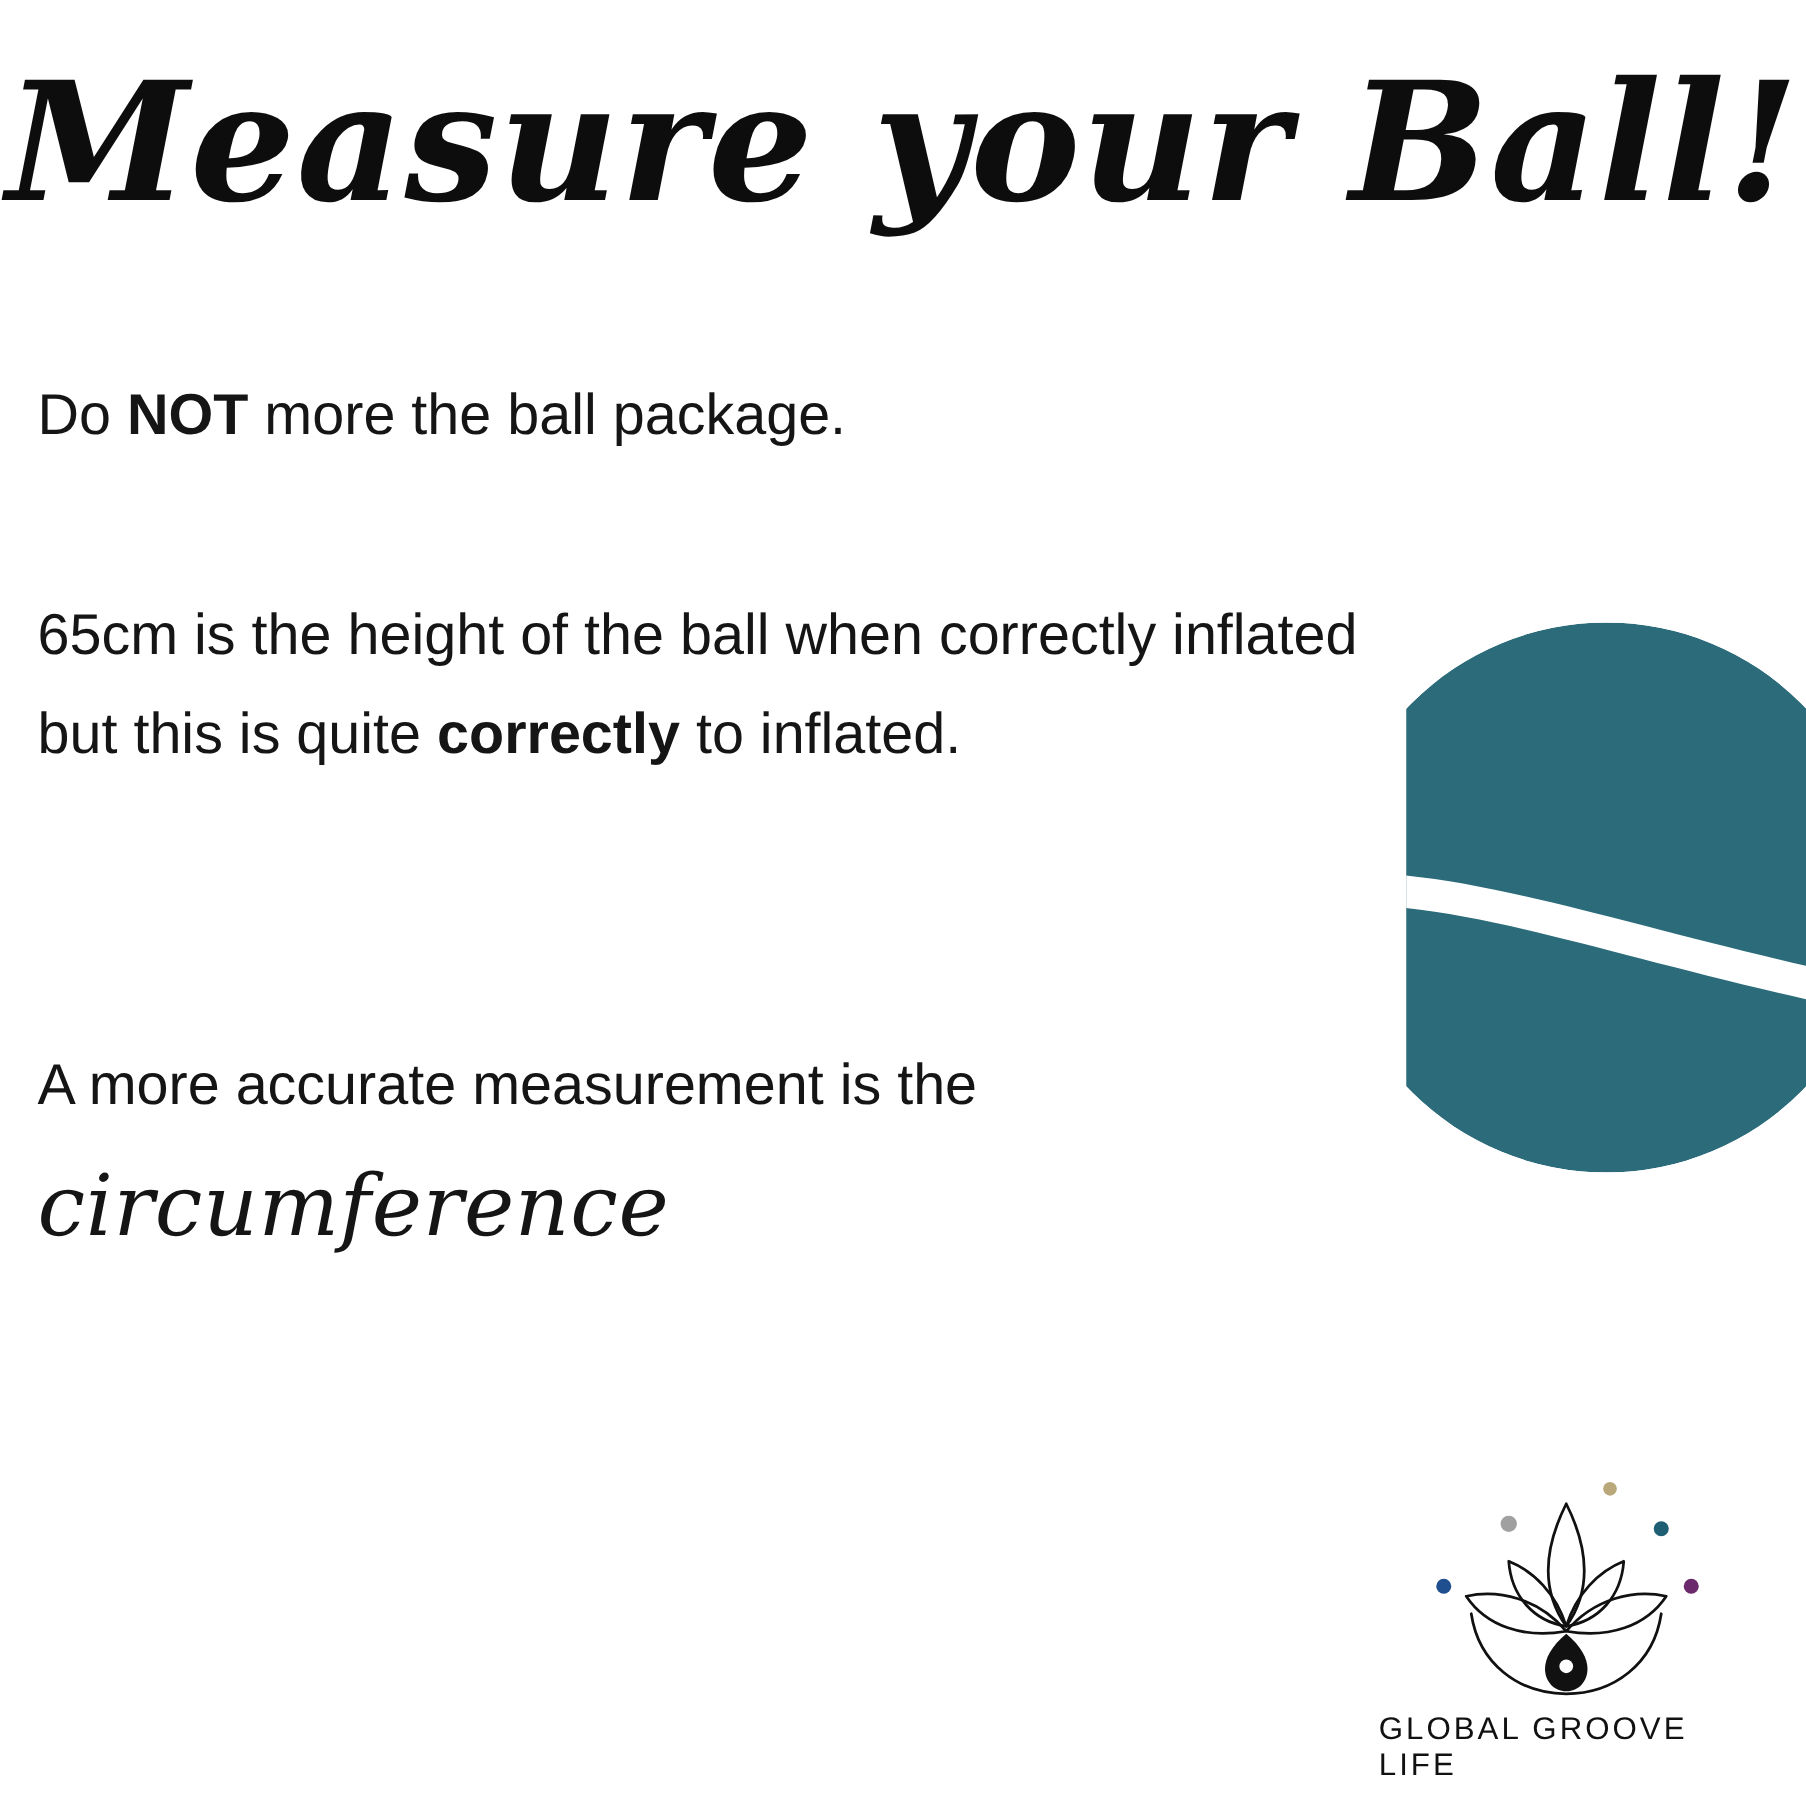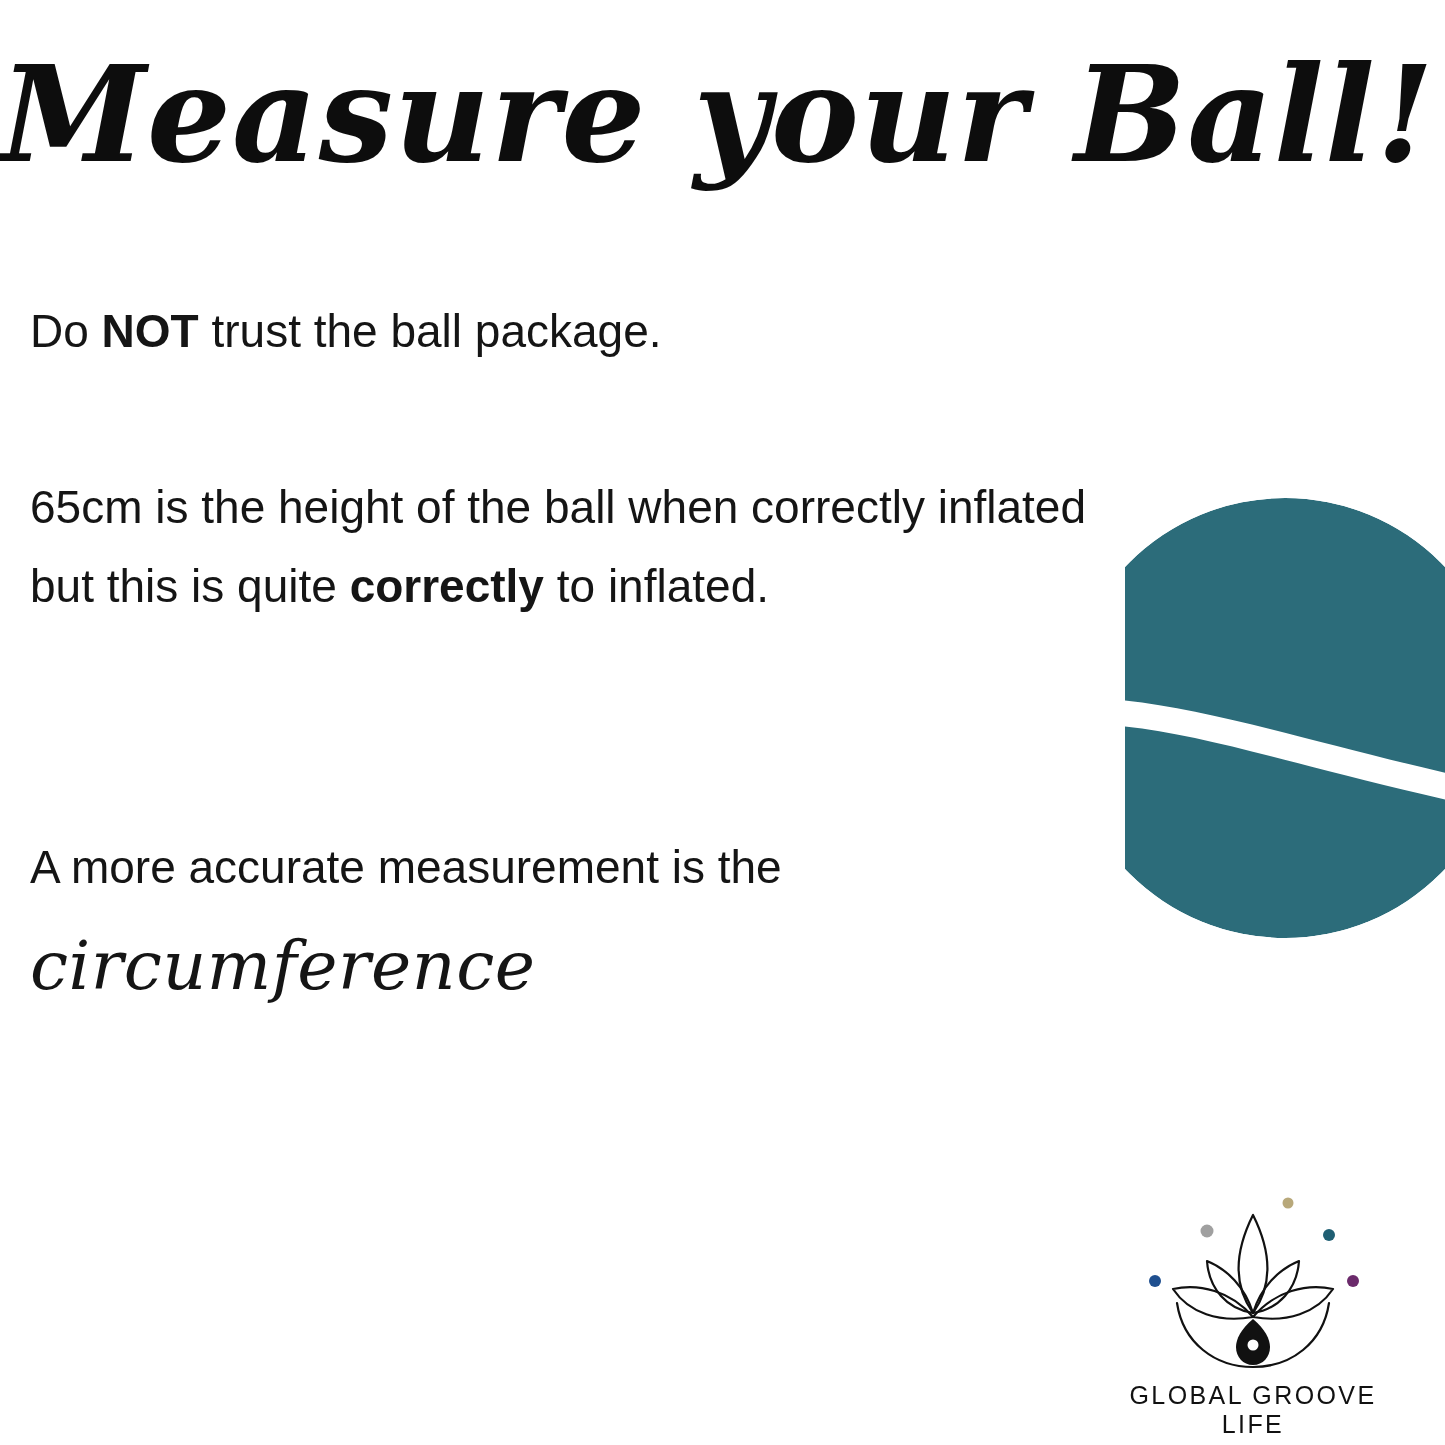--- a/index.html
+++ b/index.html
@@ -16,21 +16,21 @@
     font-family: "Liberation Sans", sans-serif;
     color: #121212;
   }
 
   
   .title {
     position: absolute;
     left: 0;
     top: 42px;
     width: 1445px;
-    text-align: left;
+    text-align: center;
     font-family: "DejaVu Serif", serif;
     font-style: italic;
     font-weight: bold;
     font-size: 132px;
     line-height: 1.1;
     letter-spacing: 1px;
     color: #0d0d0d;
     white-space: nowrap;
   }
 
@@ -66,23 +66,22 @@
     right: 0;
     top: 498px;
     width: 320px;
     height: 440px;
   }
 
   
   .logo-wrap {
     position: absolute;
     right: 42px;
-    bottom: 6px;
+    bottom: 18px;
     width: 300px;
-    text-align: center;
   }
   .logo-mark {
     width: 300px;
     height: 210px;
     display: block;
   }
   .logo-text {
     font-size: 25px;
     letter-spacing: 2.4px;
     color: #111111;
@@ -91,21 +90,21 @@
   }
 </style>
 </head>
 <body>
 
 <div class="page">
 
   <div class="title">Measure your Ball!</div>
 
   <div class="copy" id="block1">
-    <span>Do </span><b>NOT</b><span> trust the ball package.</span>
+    <span>Do </span><b>NOT</b><span> more the ball package.</span>
   </div>
 
   <div class="copy" id="block2">
     <span>65cm is the height of the ball when correctly inflated but this is quite </span><b>correctly</b><span> to inflated.</span>
   </div>
 
   <div class="copy" id="block3">
     <span>A more accurate measurement is the</span>
     <span class="script-word">circumference</span>
   </div>

